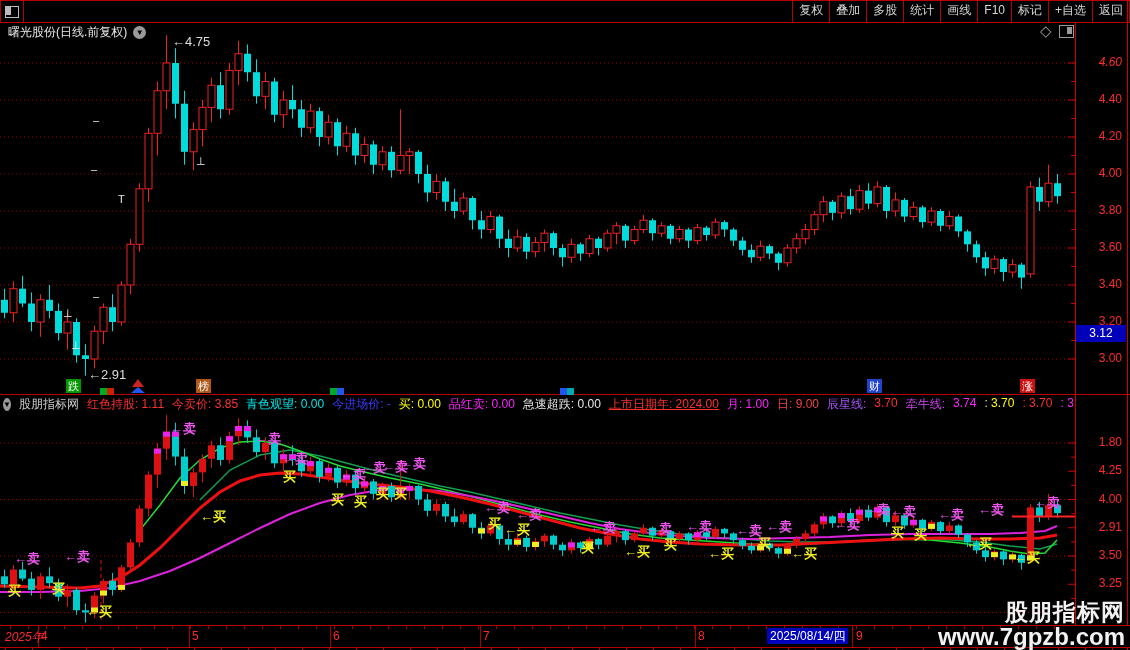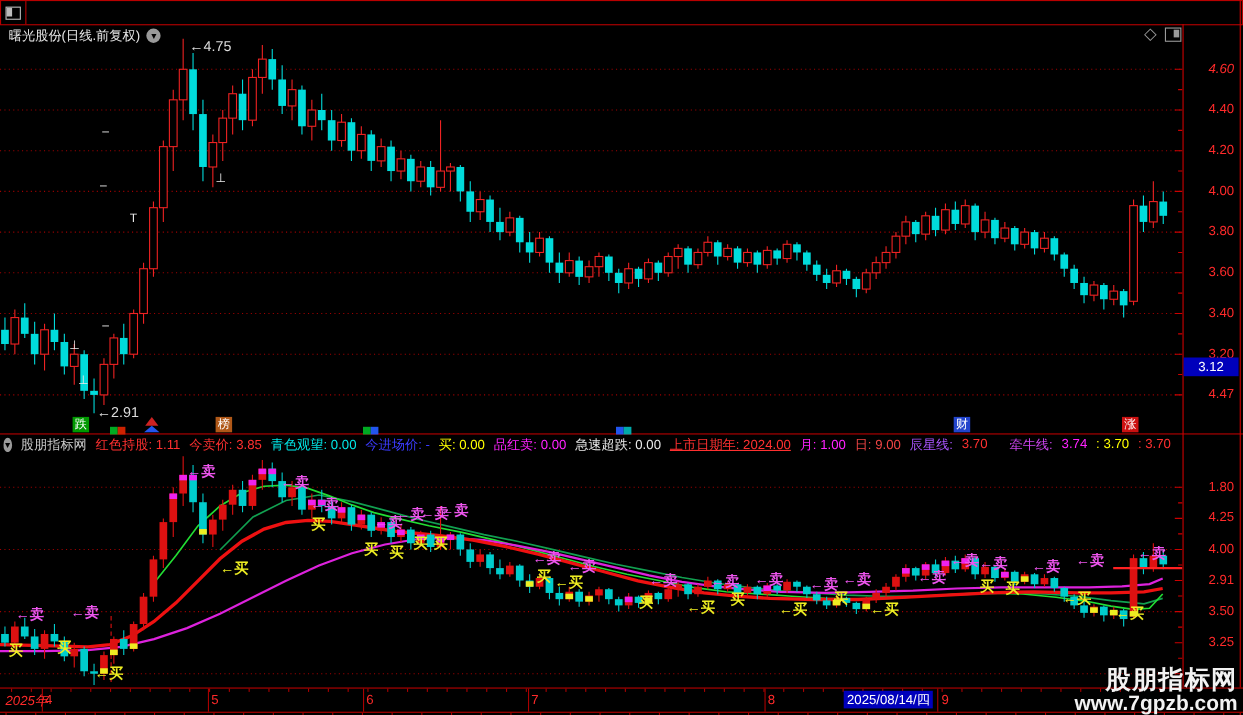--- a/index.html
+++ b/index.html
@@ -57,31 +57,42 @@
   .date-lab{position:absolute;top:3px;font-size:12px;color:#ff2a2a;}
   .date-div{position:absolute;top:0;height:21px;border-left:1px solid #aa0000;}
   .date-tick{position:absolute;top:0;height:3px;border-left:1px solid #aa0000;}
   .date-hl{position:absolute;top:2px;height:16px;background:#0000bb;color:#fff;font-size:12px;
            text-align:center;line-height:16px;padding:0 3px;}
   .bot-tick{position:absolute;top:647px;height:3px;border-left:1px solid #aa0000;z-index:2;}
   
   .watermark{position:absolute;right:5px;bottom:1px;text-align:right;z-index:50;color:#f2f2f2;
              font-weight:bold;line-height:1.02;}
   .watermark .l1{font-size:23px;letter-spacing:1px;}
-  .watermark .l2{font-size:19px;}
+  .watermark .l2{font-size:24px;}
   svg{position:absolute;left:0;}
 </style>
 </head>
 <body>
 
 <div class="screen">
 
   <div class="menubar">
     <div class="win-cell">
         <span class="win-glyph"></span>
+      </div>
+    <div class="menu-right" id="menu-right">
+        <span class="menu-item">复权</span>
+        <span class="menu-item">叠加</span>
+        <span class="menu-item">多股</span>
+        <span class="menu-item">统计</span>
+        <span class="menu-item">画线</span>
+        <span class="menu-item">F10</span>
+        <span class="menu-item">标记</span>
+        <span class="menu-item">+自选</span>
+        <span class="menu-item">返回</span>
       </div>
   </div>
 
   <div class="title-row">
     <span>曙光股份(日线.前复权)</span>
     <span class="drop-circle">▼</span>
   </div>
   <div class="title-icons">
     <span class="diamond-glyph">◇</span>
     <span class="split-glyph"></span>
@@ -692,21 +703,21 @@
         <span style="color: rgb(0, 229, 229);">青色观望: 0.00</span>
         <span style="color: rgb(59, 59, 255);">今进场价: -</span>
         <span style="color: rgb(255, 255, 0);">买: 0.00</span>
         <span style="color: rgb(255, 34, 255);">品红卖: 0.00</span>
         <span style="color: rgb(232, 232, 232);">急速超跌: 0.00</span>
         <span style="color: rgb(255, 48, 48); text-decoration: underline;">上市日期年: 2024.00</span>
         <span style="color: rgb(255, 34, 255);">月: 1.00</span>
         <span style="color: #ef4444;">日: 9.00</span>
         <span style="color: rgb(170, 85, 255);">辰星线:</span>
         <span style="color: rgb(255, 48, 48);">3.70</span>
-        <span style="color: rgb(204, 68, 238); margin-left: 12px;">牵牛线:</span>
+        <span style="color: rgb(204, 68, 238);">牵牛线:</span>
         <span style="color: rgb(255, 34, 255);">3.74</span>
         <span style="color: rgb(255, 255, 0);">: 3.70</span>
         <span style="color: rgb(255, 48, 48);">: 3.70</span>
         <span style="color: rgb(255, 34, 255);">: 3.74</span>
       </span>
   </div>
 
   <div id="signals">
       <span class="sig sell" style="left: 14px; top: 550px;">←卖</span>
       <span class="sig sell" style="left: 64px; top: 548px;">←卖</span>
@@ -755,21 +766,21 @@
 
   <div id="ylabels1">
       <span class="ylab" style="top: 55px; font-style: italic;">4.60</span>
       <span class="ylab" style="top: 92px;">4.40</span>
       <span class="ylab" style="top: 129px;">4.20</span>
       <span class="ylab" style="top: 166px;">4.00</span>
       <span class="ylab" style="top: 203px;">3.80</span>
       <span class="ylab" style="top: 240px;">3.60</span>
       <span class="ylab" style="top: 277px;">3.40</span>
       <span class="ylab" style="top: 314px;">3.20</span>
-      <span class="ylab" style="top: 351px;">4.47</span>
+      <span class="ylab" style="top: 351px;">3.00</span>
     </div>
   <div id="ylabels2">
       <span class="ylab" style="top: 435px;">1.80</span>
       <span class="ylab" style="top: 463.25px;">4.25</span>
       <span class="ylab" style="top: 491.5px;">4.00</span>
       <span class="ylab" style="top: 519.75px;">2.91</span>
       <span class="ylab" style="top: 548px;">3.50</span>
       <span class="ylab" style="top: 576.25px;">3.25</span>
     </div>
   <div class="price-tag">3.12</div>

